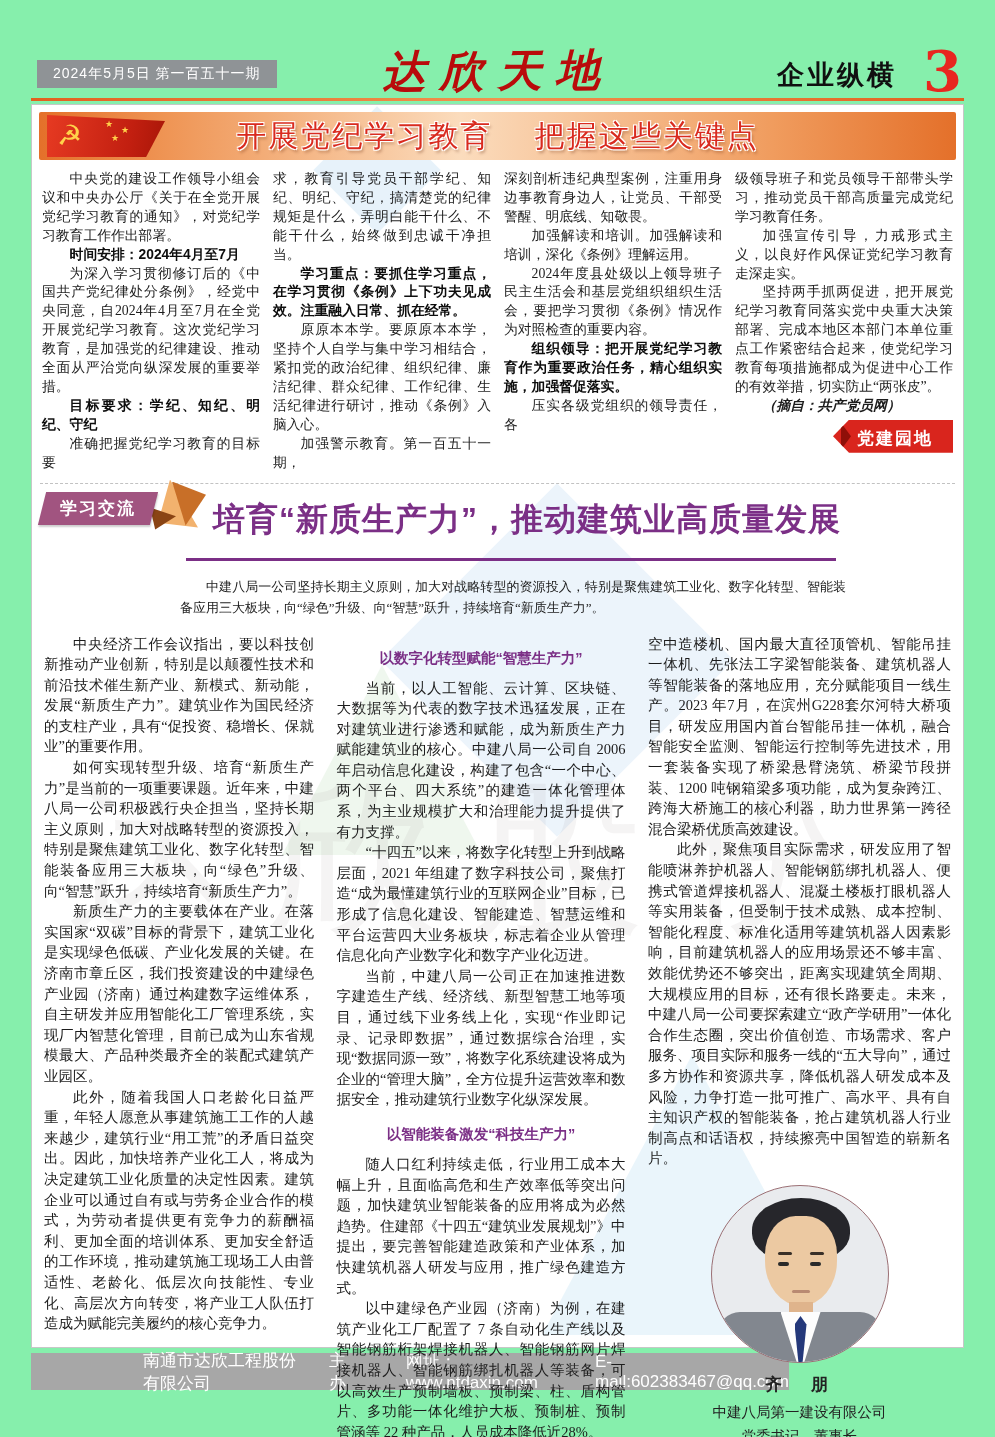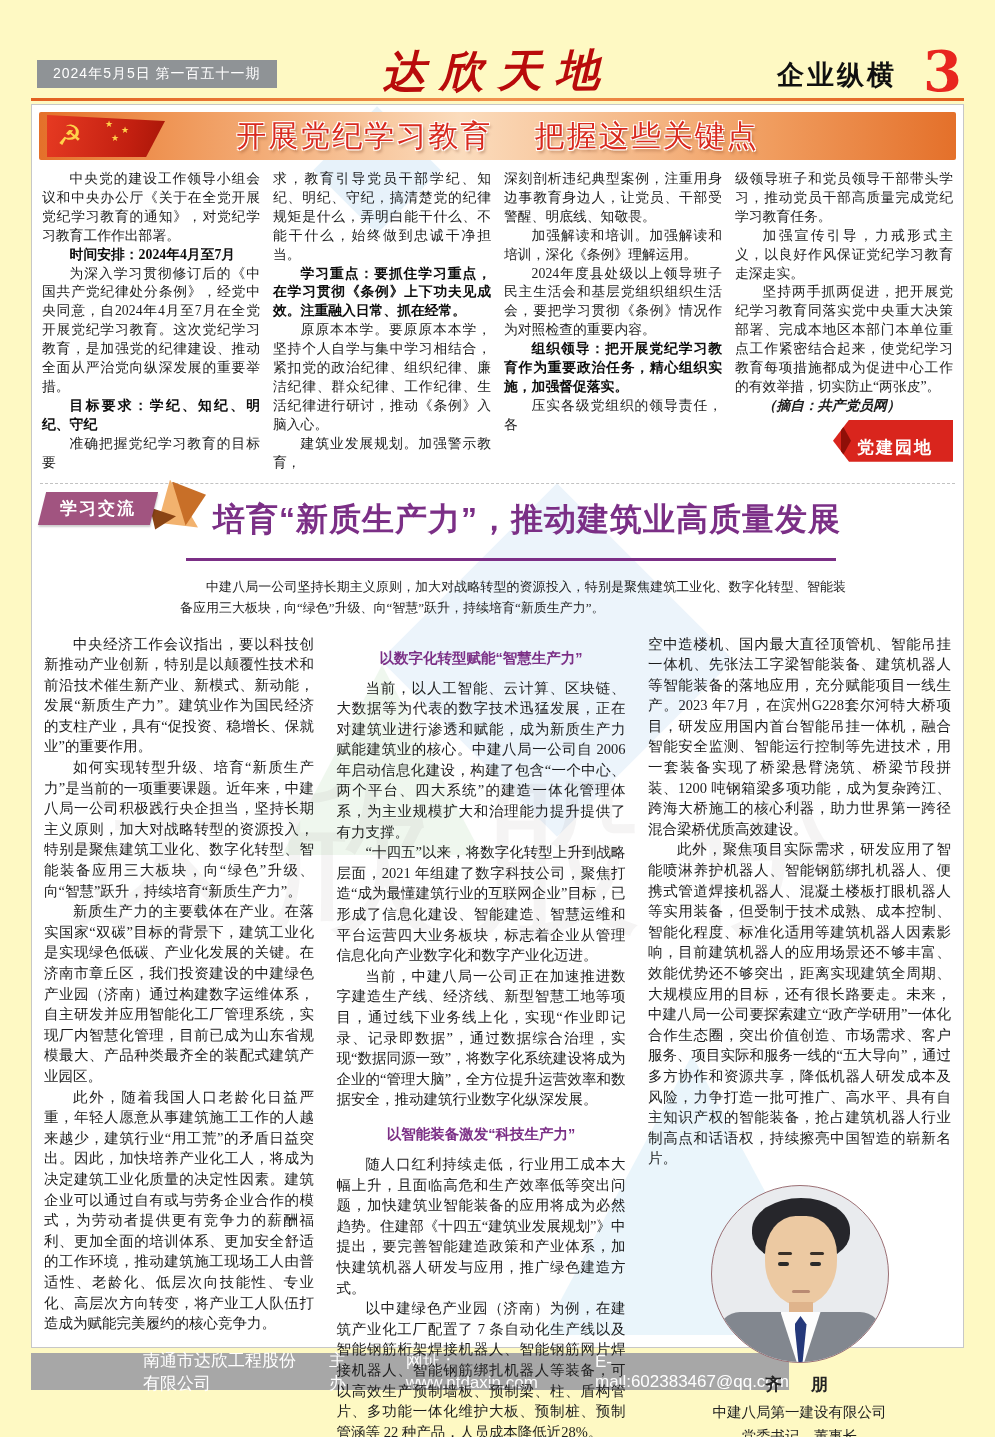--- a/index.html
+++ b/index.html
@@ -1,16 +1,16 @@
 <!DOCTYPE html>
 <html><head>
 <meta charset="utf-8">
 <style>
   html,body{margin:0;padding:0;background:#fff;}
-  .page{position:relative;width:995px;height:1437px;background:#fef9c3;overflow:hidden;
+  .page{position:relative;width:995px;height:1437px;background:#86efac;overflow:hidden;
         font-family:"Liberation Serif","DejaVu Serif",serif;color:#1c1c1c;}
   
   .header{position:absolute;left:31px;top:48px;width:933px;height:48px;}
   .date-box{position:absolute;left:6px;top:12px;background:#8f9396;color:#fff;
             font:14px "Liberation Sans",sans-serif;padding:5px 16px;letter-spacing:1px;}
   .masthead{position:absolute;left:0;right:0;top:-6px;text-align:center;color:#b90b0b;
             font-family:"DejaVu Serif",serif;font-size:44px;font-weight:bold;font-style:italic;
             letter-spacing:14px;transform:rotate(-0.5deg);}
   .section-block{position:absolute;right:2px;top:0;display:flex;align-items:flex-end;gap:26px;}
   .section-name{font-family:"DejaVu Serif",serif;font-size:27px;font-weight:bold;color:#101010;
@@ -43,25 +43,25 @@
           background:linear-gradient(100deg,#e63a22 0%,#c21f10 70%,#a81608 100%);
           clip-path:polygon(0 0,100% 14%,84% 100%,0 100%);display:flex;align-items:center;}
   .emblem .hs{color:#ffd24a;font-size:28px;margin-left:10px;line-height:1;}
   .emblem .st{position:absolute;color:#ffd24a;font-size:9px;}
   .st1{left:58px;top:4px;} .st2{left:74px;top:10px;} .st3{left:64px;top:18px;}
   
   .a1row{display:flex;gap:13px;padding:10px 10px 0;min-height:238px;}
   .a1col{flex:1;font-size:13.8px;line-height:18.9px;text-align:justify;}
   .a1col p{margin:0;}
   .ind{text-indent:2em;}
-  .lead{font-family:Liberation Serif, serif;font-weight:bold;text-indent:2em;color:#0d0d0d;}
+  .lead{font-family:Liberation Sans, sans-serif;font-weight:bold;text-indent:2em;color:#0d0d0d;}
   .src{font-style:italic;font-weight:bold;text-indent:2em;}
   .pb-badge-row{display:flex;justify-content:flex-end;margin-top:4px;}
   .pb-badge{position:relative;background:#d9251d;color:#fff;font-family:"Liberation Sans",sans-serif;
-            font-weight:bold;font-size:17px;padding:19px 20px 4px 30px;letter-spacing:2px;
+            font-weight:bold;font-size:17px;padding:10px 20px 4px 30px;letter-spacing:2px;
             clip-path:polygon(22px 0,100% 0,100% 100%,22px 100%,6px 50%);}
   .pb-badge::before{content:"";position:absolute;left:14px;top:3px;bottom:3px;width:10px;
                     background:#8f0f08;clip-path:polygon(0 0,100% 50%,0 100%);}
   .dashed{border:none;border-top:1px dashed #c2c2c2;margin:10px 8px 0;}
   
   .a2head{position:relative;height:148px;}
   .label-wrap{position:absolute;left:10px;top:8px;}
   .label{display:inline-block;background:#a15480;transform:skewX(-14deg);padding:5px 18px;
          box-shadow:1px 2px 2px rgba(0,0,0,.2);}
   .label span{display:inline-block;transform:skewX(14deg);color:#fff;font-family:"Liberation Sans",sans-serif;
@@ -147,21 +147,21 @@
           <p class="ind">中央党的建设工作领导小组会议和中央办公厅《关于在全党开展党纪学习教育的通知》，对党纪学习教育工作作出部署。</p>
           <p class="lead">时间安排：2024年4月至7月</p>
           <p class="ind">为深入学习贯彻修订后的《中国共产党纪律处分条例》，经党中央同意，自2024年4月至7月在全党开展党纪学习教育。这次党纪学习教育，是加强党的纪律建设、推动全面从严治党向纵深发展的重要举措。</p>
           <p class="lead">目标要求：学纪、知纪、明纪、守纪</p>
           <p class="ind">准确把握党纪学习教育的目标要</p>
         </div>
         <div class="a1col">
           <p>求，教育引导党员干部学纪、知纪、明纪、守纪，搞清楚党的纪律规矩是什么，弄明白能干什么、不能干什么，始终做到忠诚干净担当。</p>
           <p class="lead">学习重点：要抓住学习重点，在学习贯彻《条例》上下功夫见成效。注重融入日常、抓在经常。</p>
           <p class="ind">原原本本学。要原原本本学，坚持个人自学与集中学习相结合，紧扣党的政治纪律、组织纪律、廉洁纪律、群众纪律、工作纪律、生活纪律进行研讨，推动《条例》入脑入心。</p>
-          <p class="ind">建筑业发展规划。加强警示教育，</p>
+          <p class="ind">加强警示教育。第一百五十一期，</p>
         </div>
         <div class="a1col">
           <p>深刻剖析违纪典型案例，注重用身边事教育身边人，让党员、干部受警醒、明底线、知敬畏。</p>
           <p class="ind">加强解读和培训。加强解读和培训，深化《条例》理解运用。</p>
           <p class="ind">2024年度县处级以上领导班子民主生活会和基层党组织组织生活会，要把学习贯彻《条例》情况作为对照检查的重要内容。</p>
           <p class="lead">组织领导：把开展党纪学习教育作为重要政治任务，精心组织实施，加强督促落实。</p>
           <p class="ind">压实各级党组织的领导责任，各</p>
         </div>
         <div class="a1col">
           <p>级领导班子和党员领导干部带头学习，推动党员干部高质量完成党纪学习教育任务。</p>

